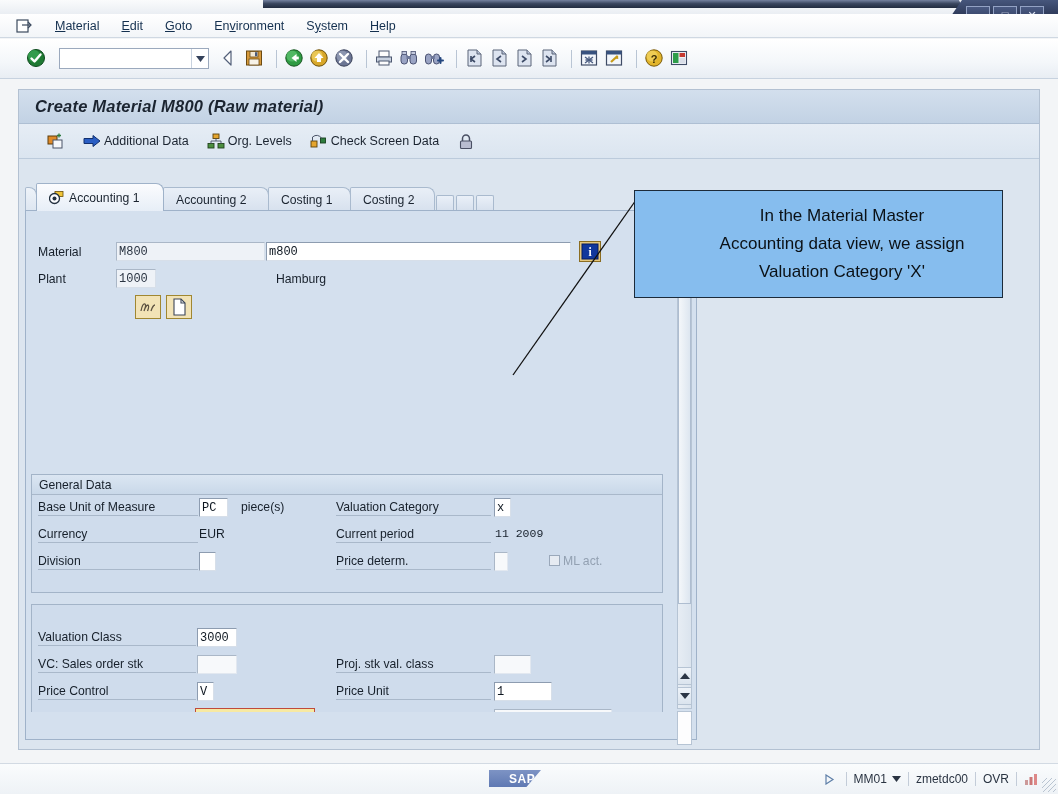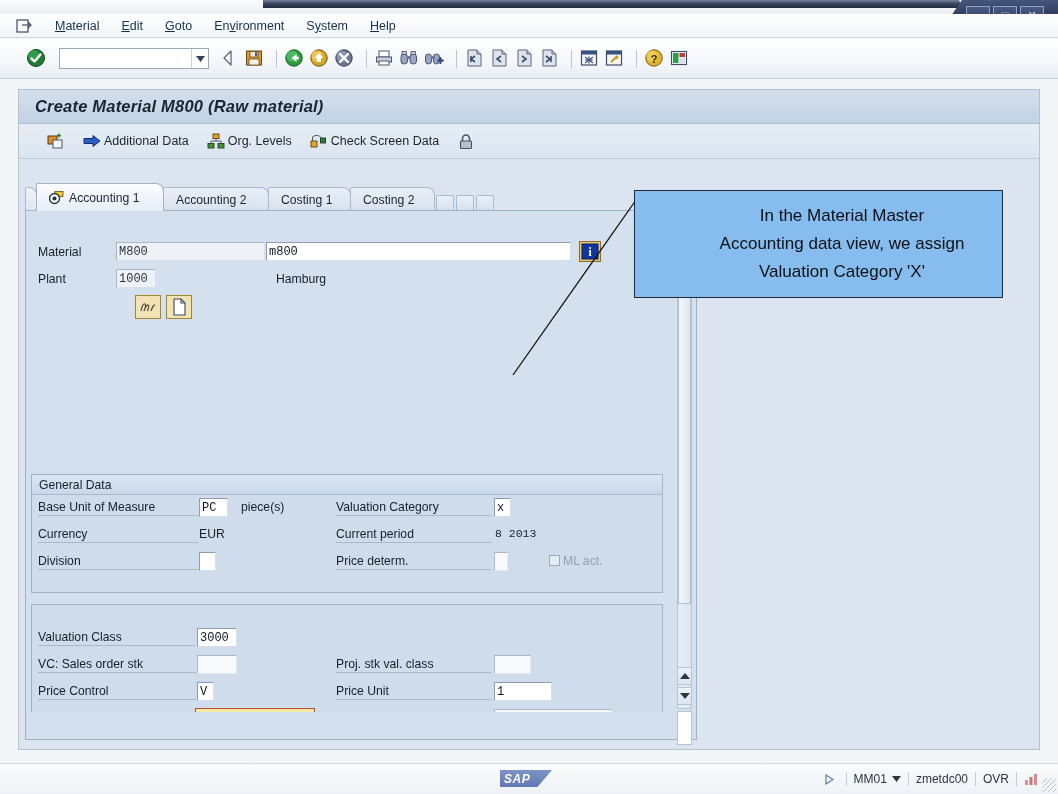--- a/index.html
+++ b/index.html
@@ -225,25 +225,25 @@
   #leader{position:absolute;left:500px;top:195px;width:150px;height:200px;pointer-events:none;}
 
   
   #statusbar{
     position:absolute;left:0;bottom:0;width:1058px;height:30px;
     background:linear-gradient(180deg,#fafcfd,#eef2f6);
     border-top:1px solid #d2dae3;
     display:flex;align-items:center;
   }
   #sap-logo{
-    position:absolute;left:500px;top:6px;width:52px;height:17px;
+    position:absolute;left:489px;top:6px;width:52px;height:17px;
     background:linear-gradient(180deg,#7d93c4,#5f79b3);
     clip-path:polygon(0 0,100% 0,72% 100%,0 100%);
-    color:#fff;font-weight:bold;font-size:12px;font-style:italic;
-    display:flex;align-items:center;padding-left:4px;box-sizing:border-box;
+    color:#fff;font-weight:bold;font-size:12px;
+    display:flex;align-items:center;padding-left:20px;box-sizing:border-box;
     letter-spacing:.5px;
   }
   .st-sep{width:1px;height:14px;background:#c3ccd8;margin:0 7px;}
   .st-txt{font-size:12px;color:#2a3442;}
   #st-right{position:absolute;right:10px;display:flex;align-items:center;}
   #grip-corner{
     position:absolute;right:2px;bottom:2px;width:14px;height:14px;
     background-image:linear-gradient(135deg,transparent 46%,#b9c4d1 46%,#b9c4d1 54%,transparent 54%);
     background-size:5px 5px;
   }
@@ -542,21 +542,21 @@
 
       <span class="lbl-u" style="position:absolute;left:304px;top:25px;width:155px;">Valuation Category</span>
       <div class="fld" style="position:absolute;left:462px;top:23px;width:17px;height:19px;">
         <span>x</span>
       </div>
 
       <span class="lbl-u" style="position:absolute;left:6px;top:52px;width:160px;">Currency</span>
       <span class="lbl" style="position:absolute;left:167px;top:52px;">EUR</span>
 
       <span class="lbl-u" style="position:absolute;left:304px;top:52px;width:155px;">Current period</span>
-      <span class="lbl" style="position:absolute;left:463px;top:52px;font-family:'Liberation Mono',monospace;font-size:11.5px;">8  2013</span>
+      <span class="lbl" style="position:absolute;left:463px;top:52px;font-family:'Liberation Mono',monospace;font-size:11.5px;">11  2009</span>
 
       <span class="lbl-u" style="position:absolute;left:6px;top:79px;width:160px;">Division</span>
       <div class="fld" style="position:absolute;left:167px;top:77px;width:17px;height:19px;">
         <span></span>
       </div>
 
       <span class="lbl-u" style="position:absolute;left:304px;top:79px;width:155px;">Price determ.</span>
       <div class="fld plain" style="position:absolute;left:462px;top:77px;width:14px;height:19px;">
         <span></span>
       </div>

